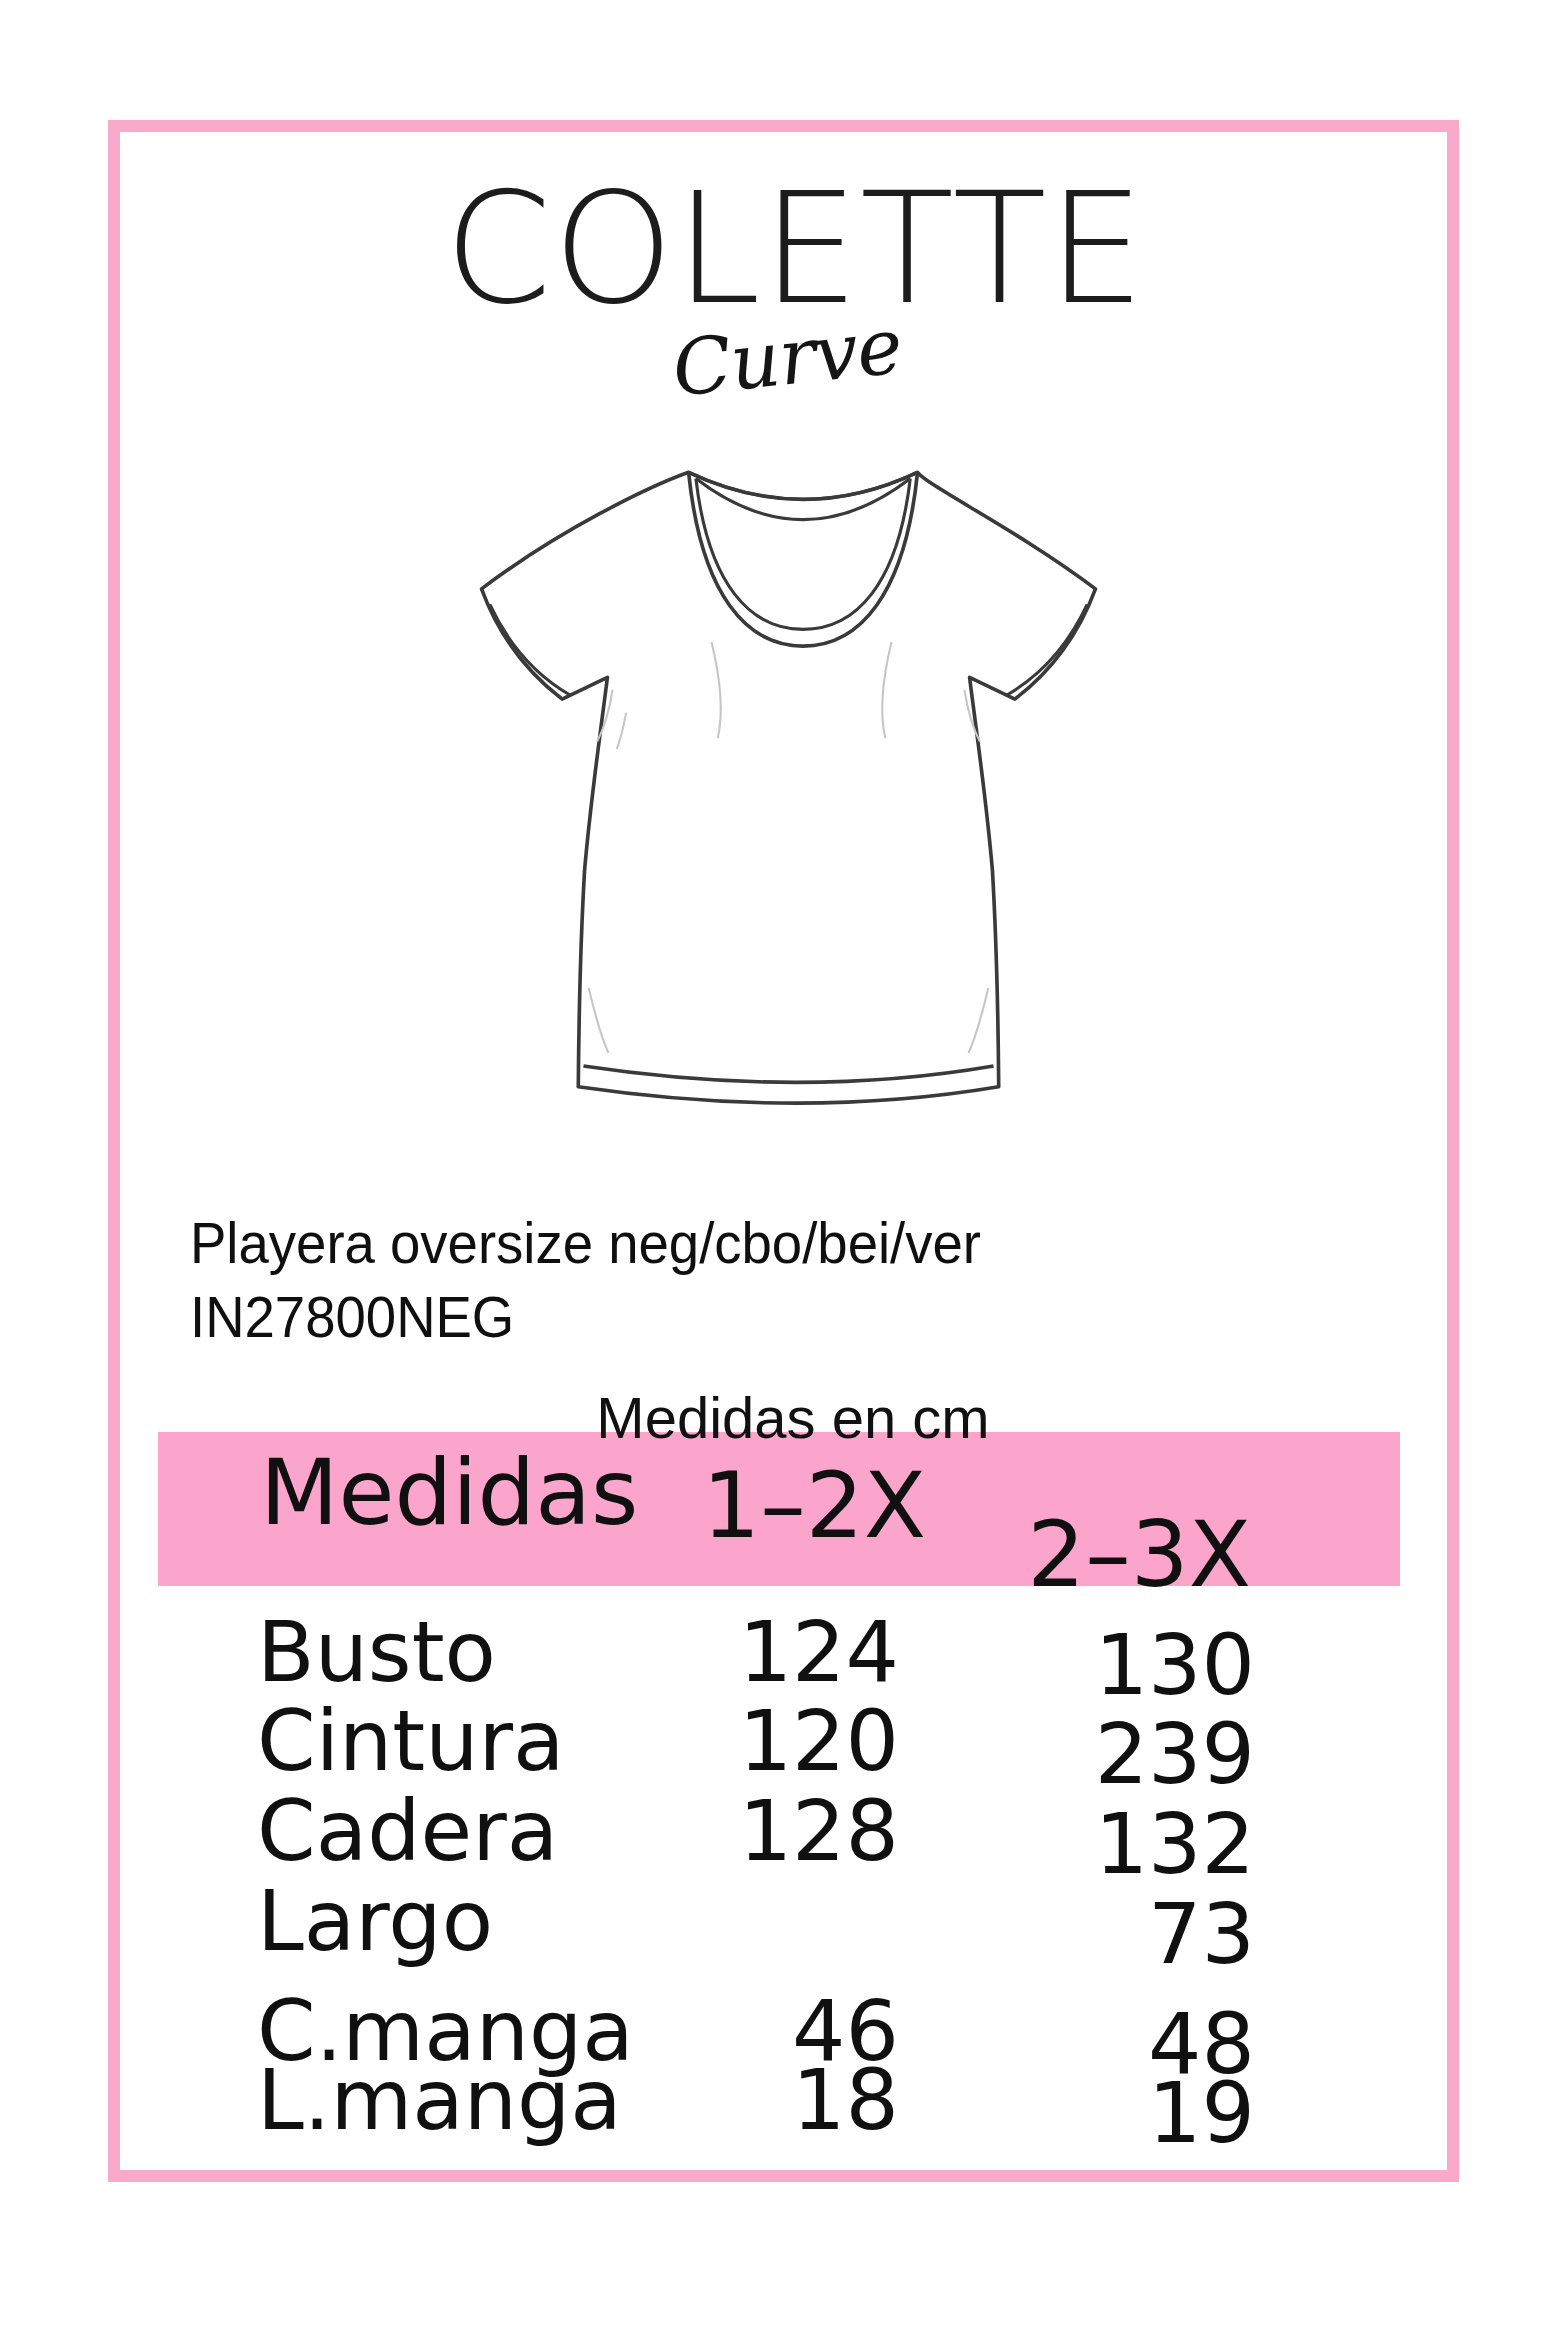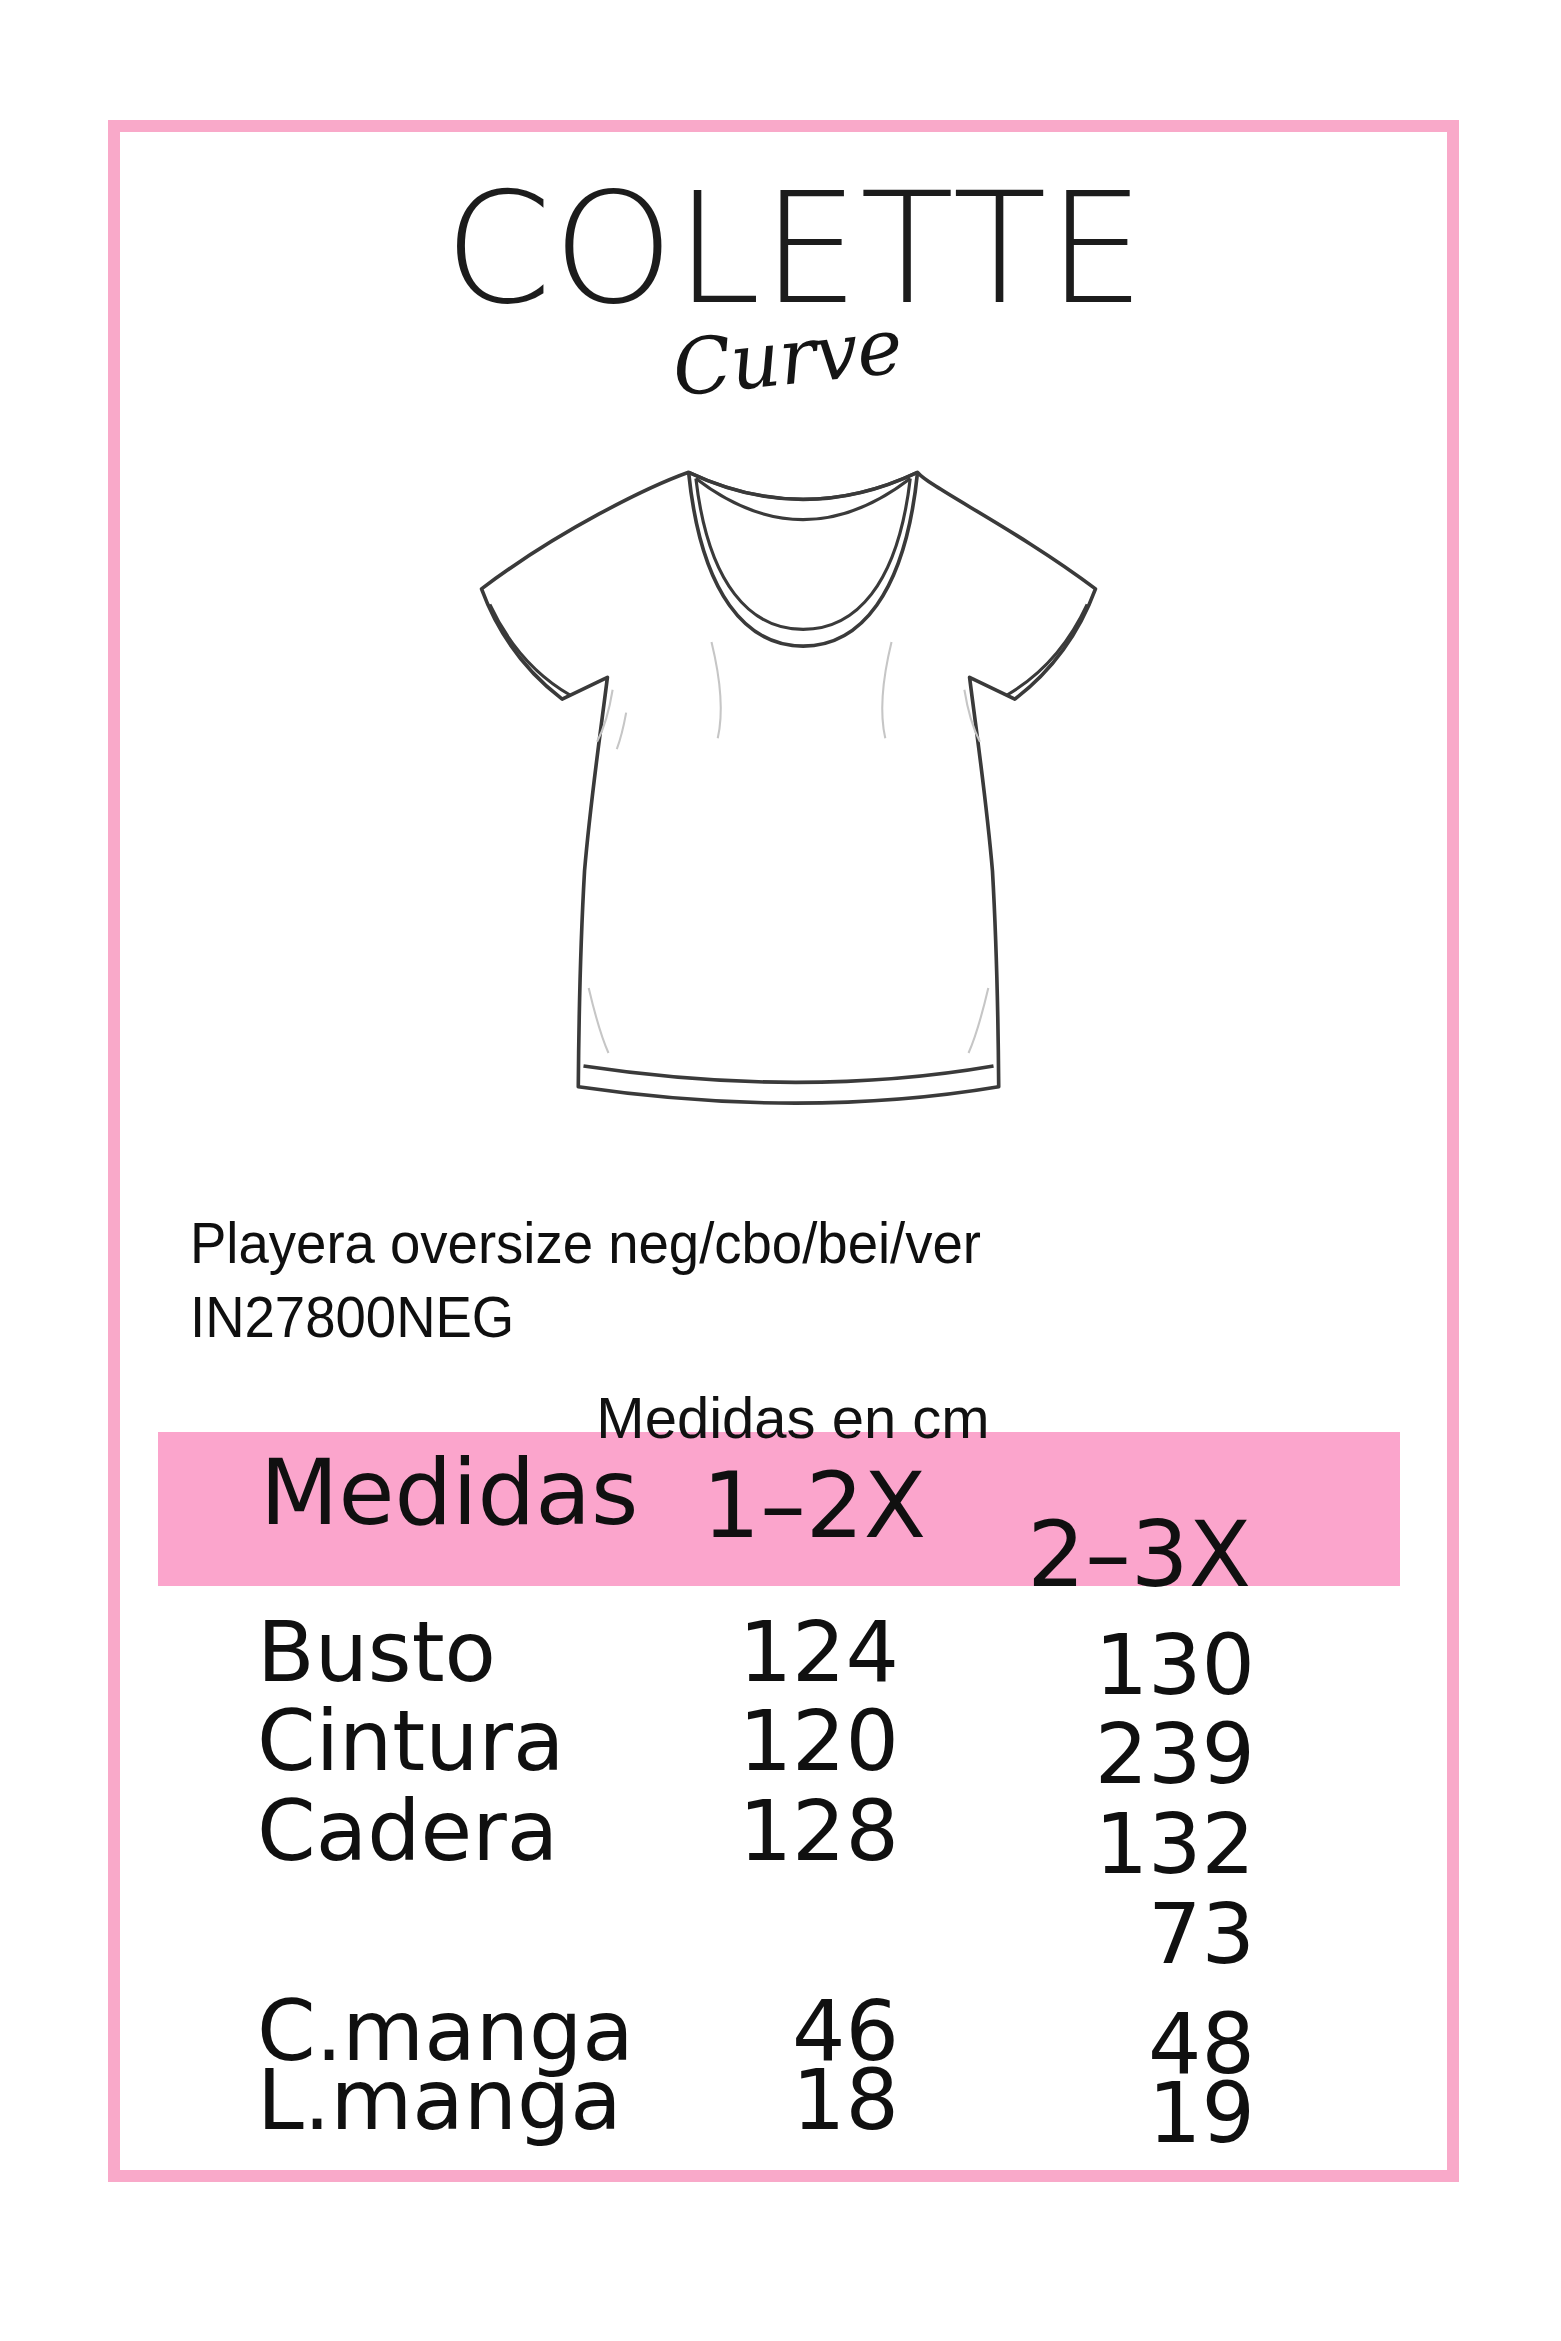--- a/index.html
+++ b/index.html
@@ -138,20 +138,21 @@
     <span class="t-label">Cintura</span>
     <span class="t-v1">120</span>
     <span class="t-v2">239</span>
   </div>
     <div class="abs hand t-row" style="top: 1789px;">
     <span class="t-label">Cadera</span>
     <span class="t-v1">128</span>
     <span class="t-v2">132</span>
   </div>
     <div class="abs hand t-row" style="top: 1879px;">
+    <span class="t-label">Largo</span>
     <span class="t-v2">73</span>
   </div>
     <div class="abs hand t-row" style="top: 1969px; margin-top: 20px;">
     <span class="t-label">C.manga</span>
     <span class="t-v1">46</span>
     <span class="t-v2">48</span>
   </div>
     <div class="abs hand t-row" style="top: 2058px;">
     <span class="t-label">L.manga</span>
     <span class="t-v1">18</span>

